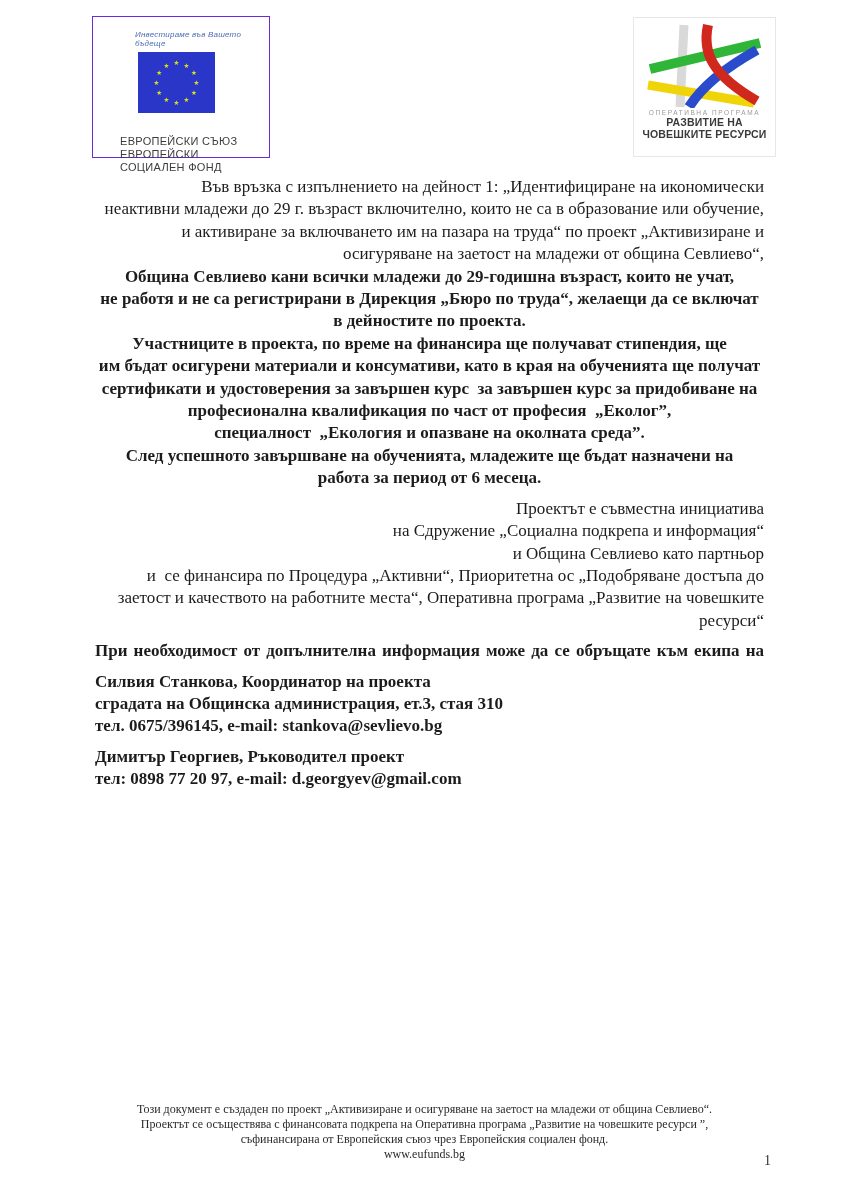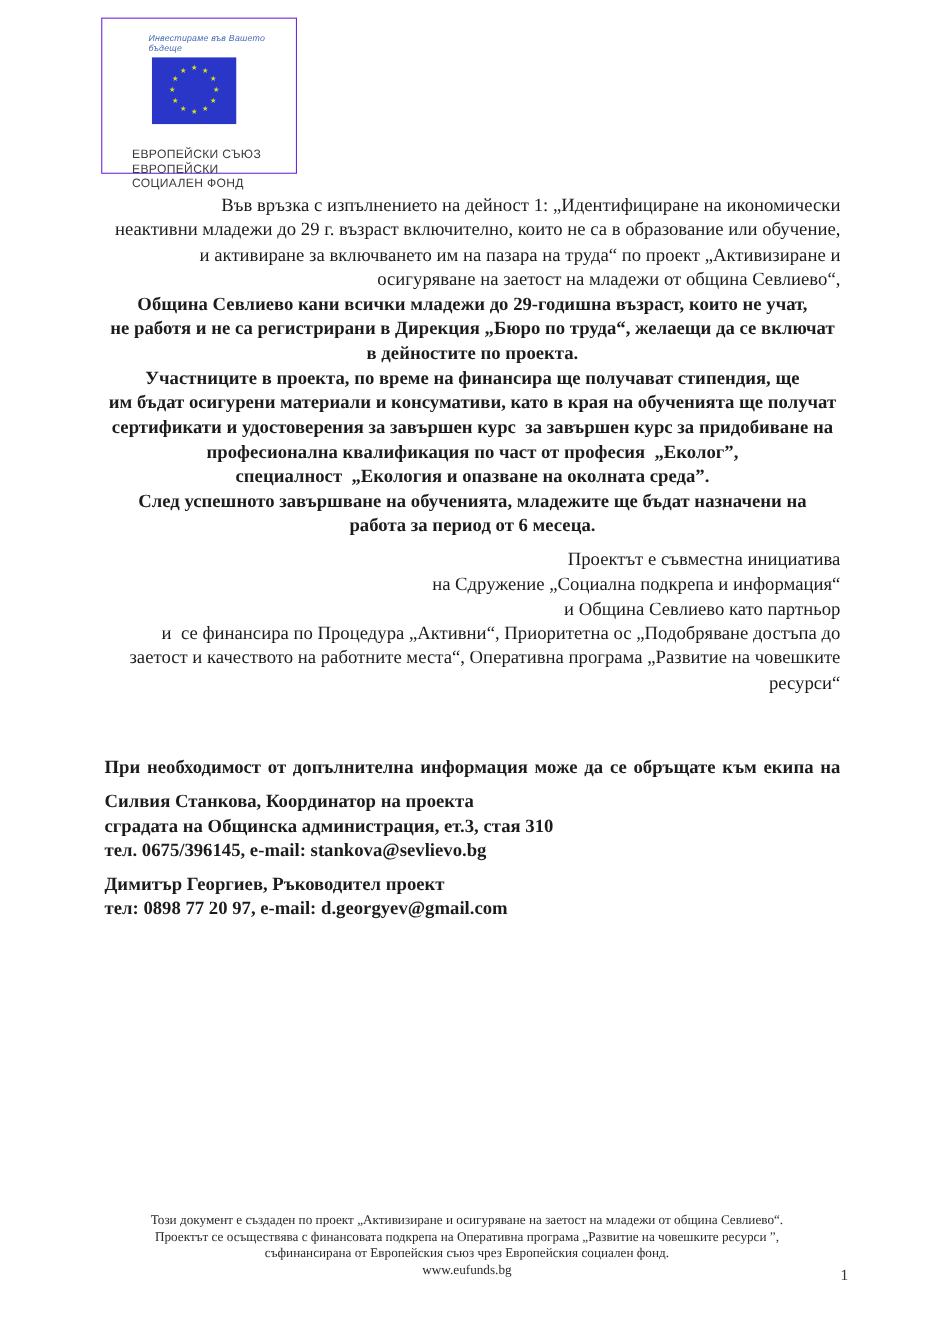--- a/index.html
+++ b/index.html
@@ -39,21 +39,21 @@
     line-height:12px; color:#3a3a3a; letter-spacing:.2px;
   }
 
   
   .content {
     position:absolute; left:95px; top:176px; width:669px;
     font-size:17px; line-height:22.4px;
   }
   .content .c  { text-align:right; white-space:pre-wrap; }
   .content .cb { text-align:center; font-weight:bold; white-space:pre-wrap; }
-  .content .jb { text-align:justify; text-align-last:justify; font-weight:bold;margin-top:47px; }
+  .content .jb { text-align:justify; text-align-last:justify; font-weight:bold; }
   .content .lb { text-align:left; font-weight:bold; white-space:pre-wrap; }
   .content .sp { height:8px; }
 
   
   .footer {
     position:absolute; left:85px; top:1102px; width:679px; text-align:center;
     font-size:12px; line-height:15px; color:#2a2a2a;
   }
   .footer div { white-space:pre-wrap; }
   .page-number {
@@ -84,20 +84,34 @@
         <text x="28.5" y="13.2" fill="#d8df1f">★</text>
       </g>
     </svg>
     <div class="eu-name">
         <div>ЕВРОПЕЙСКИ СЪЮЗ</div>
         <div>ЕВРОПЕЙСКИ</div>
         <div>СОЦИАЛЕН ФОНД</div>
       </div>
   </div>
 
+  <div class="logo-box-right">
+    <svg class="hr-ribbons" width="125" height="85" viewBox="0 0 125 85">
+      <path d="M42 2 L38 84" fill="none" stroke-width="9" stroke="#d9d9d9"></path>
+      <path d="M8 46 L118 20" fill="none" stroke-width="10" stroke="#2fb538"></path>
+      <path d="M6 62 L112 80" fill="none" stroke-width="9" stroke="#f0d40a"></path>
+      <path d="M115 27 C 88 42, 62 60, 47 84" fill="none" stroke-width="10" stroke="#2a4ccc"></path>
+      <path d="M66 2 C 60 30, 70 52, 115 78" fill="none" stroke-width="10" stroke="#d0281c"></path>
+    </svg>
+    <div class="hr-program">ОПЕРАТИВНА ПРОГРАМА</div>
+    <div class="hr-title">
+        <div>РАЗВИТИЕ НА</div>
+        <div>ЧОВЕШКИТЕ РЕСУРСИ</div>
+      </div>
+  </div>
 
   <div class="content">
       <div class="c">Във връзка с изпълнението на дейност 1: „Идентифициране на икономически</div>
       <div class="c">неактивни младежи до 29 г. възраст включително, които не са в образование или обучение,</div>
       <div class="c">и активиране за включването им на пазара на труда“ по проект „Активизиране и</div>
       <div class="c">осигуряване на заетост на младежи от община Севлиево“,</div>
       <div class="cb">Община Севлиево кани всички младежи до 29-годишна възраст, които не учат,</div>
       <div class="cb">не работя и не са регистрирани в Дирекция „Бюро по труда“, желаещи да се включат</div>
       <div class="cb">в дейностите по проекта.</div>
       <div class="cb">Участниците в проекта, по време на финансира ще получават стипендия, ще</div>

